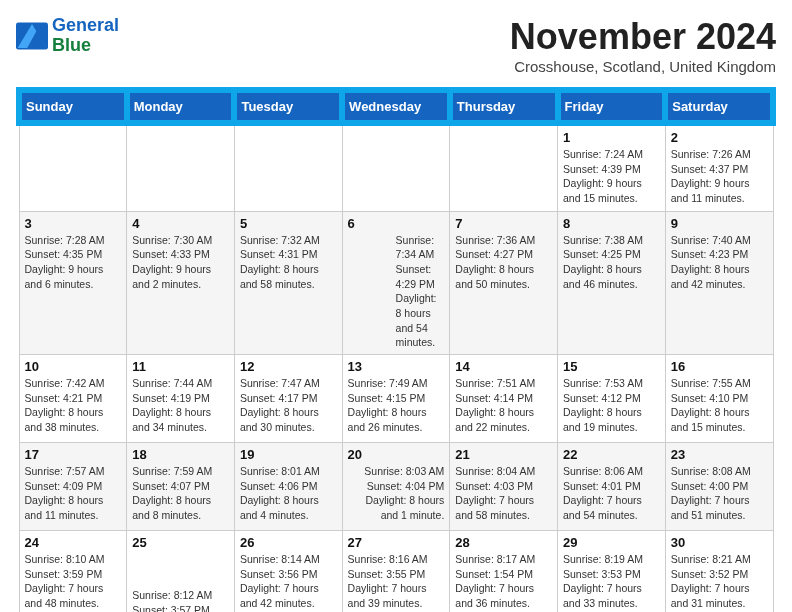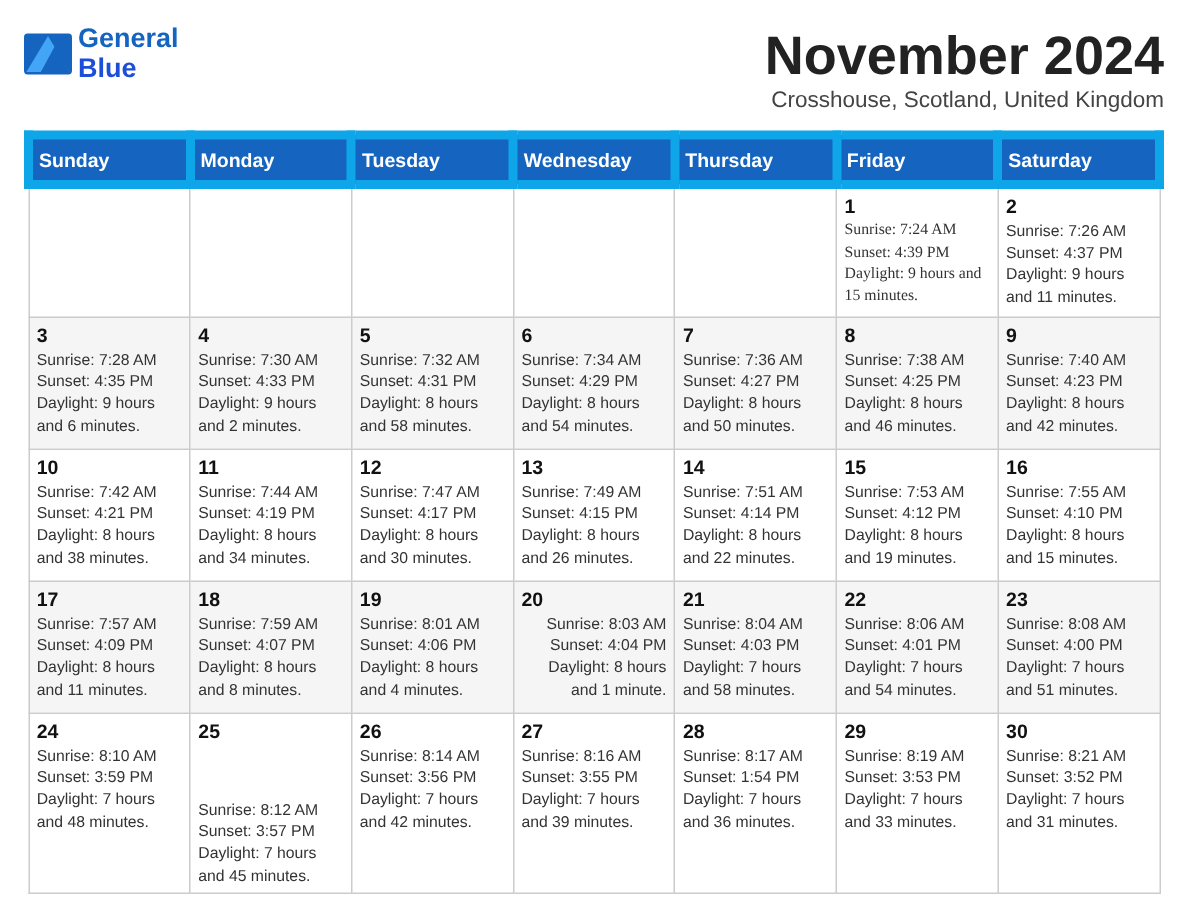--- a/index.html
+++ b/index.html
@@ -88,21 +88,21 @@
 
 <div class="header">
   <div class="logo">
     <svg class="logo-icon" viewBox="0 0 40 34" xmlns="http://www.w3.org/2000/svg">
       <rect x="0" y="0" width="40" height="34" rx="3" fill="#1565C0"></rect>
       <polygon points="20,2 38,32 2,32" fill="#42A5F5"></polygon>
       <polygon points="26,10 38,32 14,32" fill="#1565C0"></polygon>
     </svg>
     <div class="logo-text">
       <div><span>General</span></div>
-      <div><span style="color:#1d4ed8">Blue</span></div>
+      <div><span style="color:#15803d">Blue</span></div>
     </div>
   </div>
   <div class="title-block">
     <div class="month-title">November 2024</div>
     <div class="location">Crosshouse, Scotland, United Kingdom</div>
   </div>
 </div>
 
 <table>
   <thead>
@@ -119,21 +119,21 @@
   </thead>
   <tbody id="calendar-body">
   <tr>
         <td class="empty"></td>
         <td class="empty"></td>
         <td class="empty"></td>
         <td class="empty"></td>
         <td class="empty"></td>
         <td>
           <span class="day-num">1</span>
-          <div class="day-info" style="white-space: pre-line; font-family: Liberation Serif, serif;">Sunrise: 7:24 AM
+          <div class="day-info" style="white-space: pre-line;">Sunrise: 7:24 AM
 Sunset: 4:39 PM
 Daylight: 9 hours and 15 minutes.</div>
         </td>
         <td>
           <span class="day-num">2</span>
           <div class="day-info" style="white-space: pre-line;">Sunrise: 7:26 AM
 Sunset: 4:37 PM
 Daylight: 9 hours and 11 minutes.</div>
         </td>
       </tr>
@@ -151,21 +151,21 @@
 Daylight: 9 hours and 2 minutes.</div>
         </td>
         <td>
           <span class="day-num">5</span>
           <div class="day-info" style="white-space: pre-line;">Sunrise: 7:32 AM
 Sunset: 4:31 PM
 Daylight: 8 hours and 58 minutes.</div>
         </td>
         <td>
           <span class="day-num">6</span>
-          <div class="day-info" style="white-space: pre-line;">Sunrise: 7:34 AM
+          <div class="day-info" style="white-space: pre-line; margin-left: 48px;">Sunrise: 7:34 AM
 Sunset: 4:29 PM
 Daylight: 8 hours and 54 minutes.</div>
         </td>
         <td>
           <span class="day-num">7</span>
           <div class="day-info" style="white-space: pre-line;">Sunrise: 7:36 AM
 Sunset: 4:27 PM
 Daylight: 8 hours and 50 minutes.</div>
         </td>
         <td>

